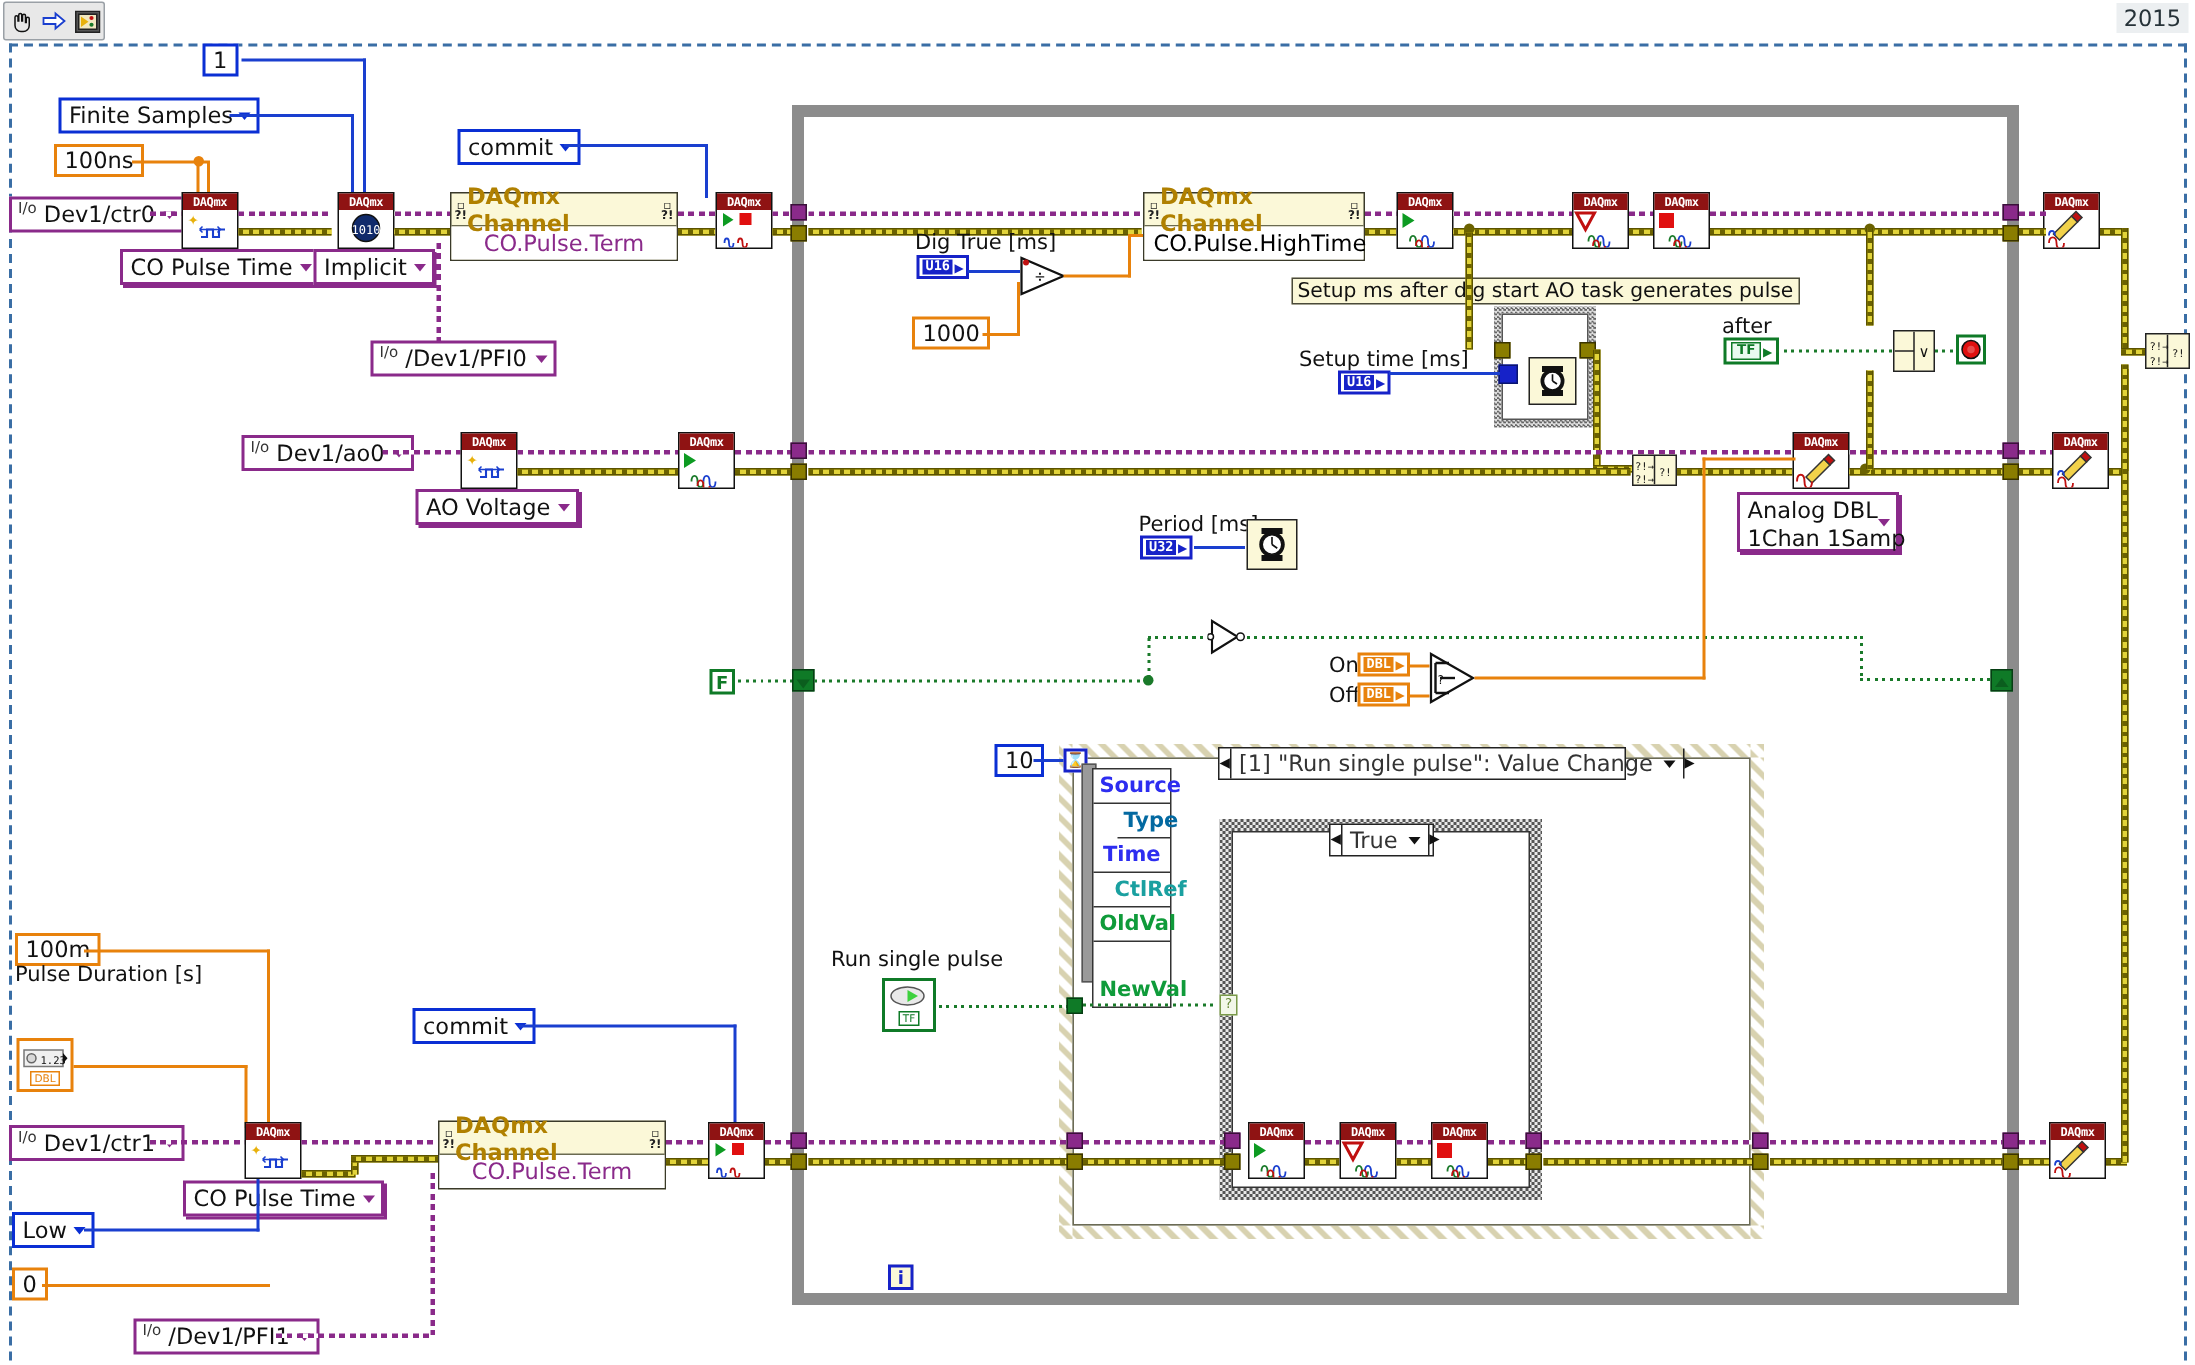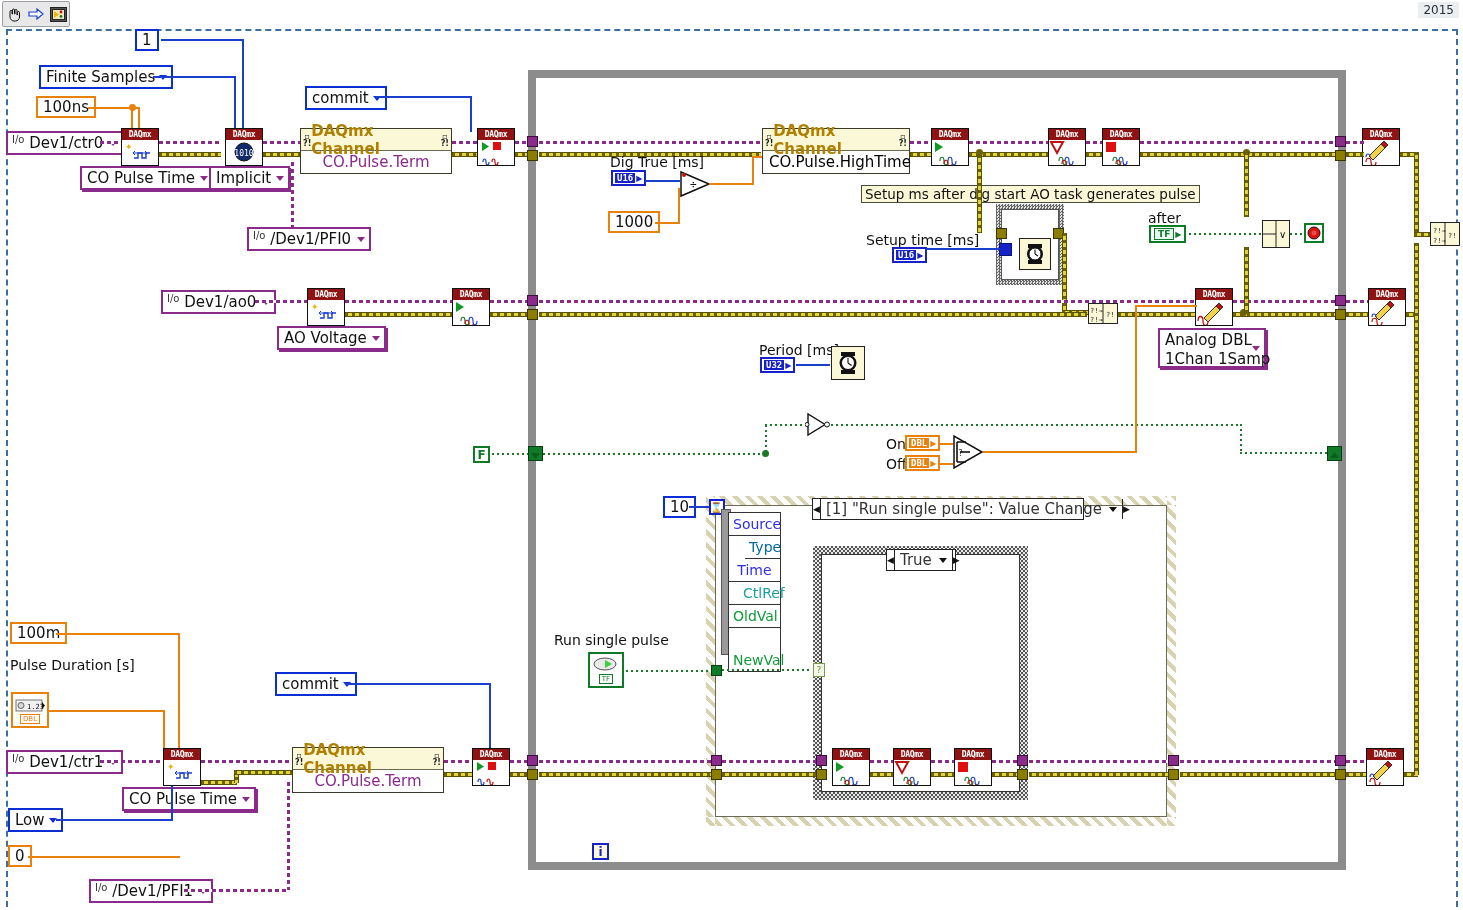--- a/index.html
+++ b/index.html
@@ -6,21 +6,21 @@
   html,body{margin:0;padding:0;background:#ffffff;}
   body{font-family:"DejaVu Sans","Liberation Sans",sans-serif;}
   #stage{position:relative;width:1463px;height:910px;background:#ffffff;overflow:hidden;}
   .abs{position:absolute;box-sizing:border-box;}
 
   
   .toolbar{left:2px;top:1px;width:68px;height:26px;background:#e8e8e8;border:1px solid #9aa0a6;border-radius:2px;display:flex;align-items:center;justify-content:space-around;}
   .tb-ico{width:18px;height:18px;display:flex;align-items:center;justify-content:center;font-size:14px;line-height:1;color:#222;}
 
   
-  .ver{right:4px;top:2px;background:#eceff1;color:#263238;font-size:12px;padding:1px 5px;}
+  .ver{right:4px;top:2px;background:#eceff1;color:#263238;font-size:15px;padding:1px 5px;}
 
   
   .lbl{font-size:14px;color:#111;line-height:1.1;white-space:nowrap;}
 
   
   .enum-blue{border:2px solid #0a2fd4;background:#ffffff;color:#111;font-size:15px;padding:1px 16px 1px 5px;white-space:nowrap;}
   .enum-blue:after{content:"";position:absolute;right:4px;top:50%;margin-top:-2px;border-left:4px solid transparent;border-right:4px solid transparent;border-top:5px solid #0a2fd4;}
   
   .num-blue{border:2px solid #0a2fd4;background:#ffffff;color:#111;font-size:15px;padding:0 5px;white-space:nowrap;}
   
@@ -102,21 +102,21 @@
 
   
   .selector{background:#ffffff;border:1px solid #222;font-size:15px;height:22px;display:flex;align-items:center;color:#333;}
   .selector .arrow-l,.selector .arrow-r{width:11px;display:flex;align-items:center;justify-content:center;font-size:9px;color:#111;border-right:1px solid #222;height:100%;}
   .selector .arrow-r{border-right:none;border-left:1px solid #222;}
   .selector .sel-txt{padding:0 5px;white-space:nowrap;display:flex;align-items:center;gap:7px;}
   .selector .caret{border-left:4px solid transparent;border-right:4px solid transparent;border-top:5px solid #111;}
 
   
   .edn{background:#ffffff;border:1px solid #333;font-size:14px;}
-  .edn div{height:22px;line-height:22px;padding:0 4px;text-align:center;border-bottom:1px solid #333;white-space:nowrap;}
+  .edn div{height:22px;line-height:22px;padding:0 4px;text-align:center;border-bottom:1px solid #333;white-space:nowrap;font-weight:bold;}
   .edn div:last-child{border-bottom:none;}
 
   
   .prim{background:#fbf8d8;border:1px solid #222;}
 </style>
 </head>
 <body>
 
 <div id="stage">
 
@@ -616,21 +616,21 @@
       <span class="caret"></span>
     </span>
     <span class="arrow-r">▶</span>
   </div>
   <div class="abs" style="left:813px;top:663px;width:12px;height:14px;border:1px solid #7a9a4a;background:#f2f7e8;color:#6a8a3a;font-size:9px;text-align:center;line-height:12px;">?</div>
 
   <div class="abs num-orange" style="left:10px;top:622px;">100m</div>
   <div class="abs w w-orange" style="left:56px;top:633px;width:124px;height:2px;"></div>
   <div class="abs w w-orange" style="left:178px;top:633px;width:2px;height:115px;"></div>
 
-  <div class="abs lbl" style="left:10px;top:643px;margin-top:15px;">Pulse Duration [s]</div>
+  <div class="abs lbl" style="left:10px;top:643px;">Pulse Duration [s]</div>
   <div class="abs" style="left:11px;top:692px;width:38px;height:36px;border:2px solid #e8820c;background:#ffffff;display:flex;flex-direction:column;align-items:center;justify-content:center;">
     <svg width="32" height="17" viewBox="0 0 32 17">
       <rect x="2" y="3" width="26" height="11" fill="#f0f0f0" stroke="#777"></rect>
       <circle cx="7" cy="8.5" r="3" fill="#d8d8d8" stroke="#666"></circle>
       <text x="13" y="12" font-size="7" fill="#111" font-family="monospace">1.23</text>
       <polygon points="28,5 31,8.5 28,12" fill="#111"></polygon>
     </svg>
     <span style="font-size:7px;color:#e8820c;border:1px solid #e8820c;padding:0 2px;line-height:8px;">DBL</span>
   </div>
   <div class="abs w w-orange" style="left:49px;top:710px;width:116px;height:2px;"></div>

